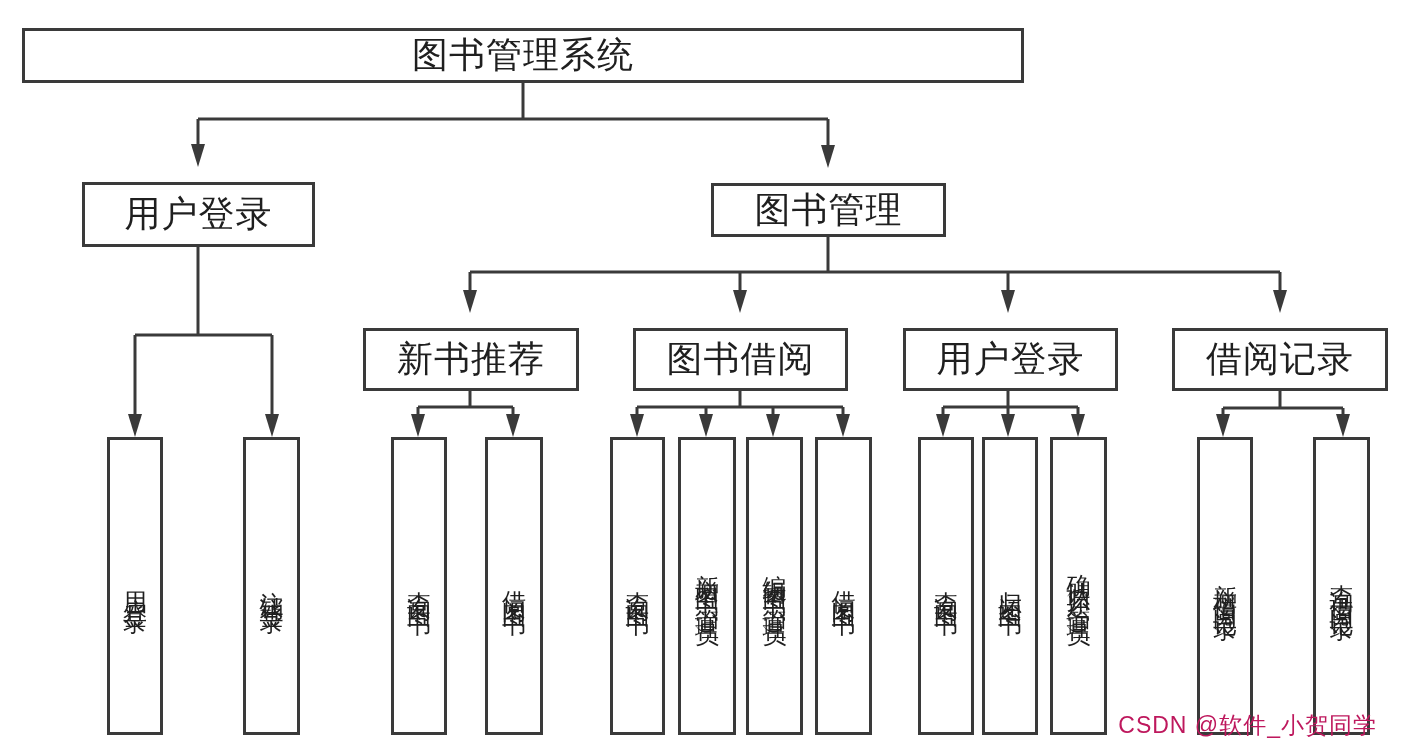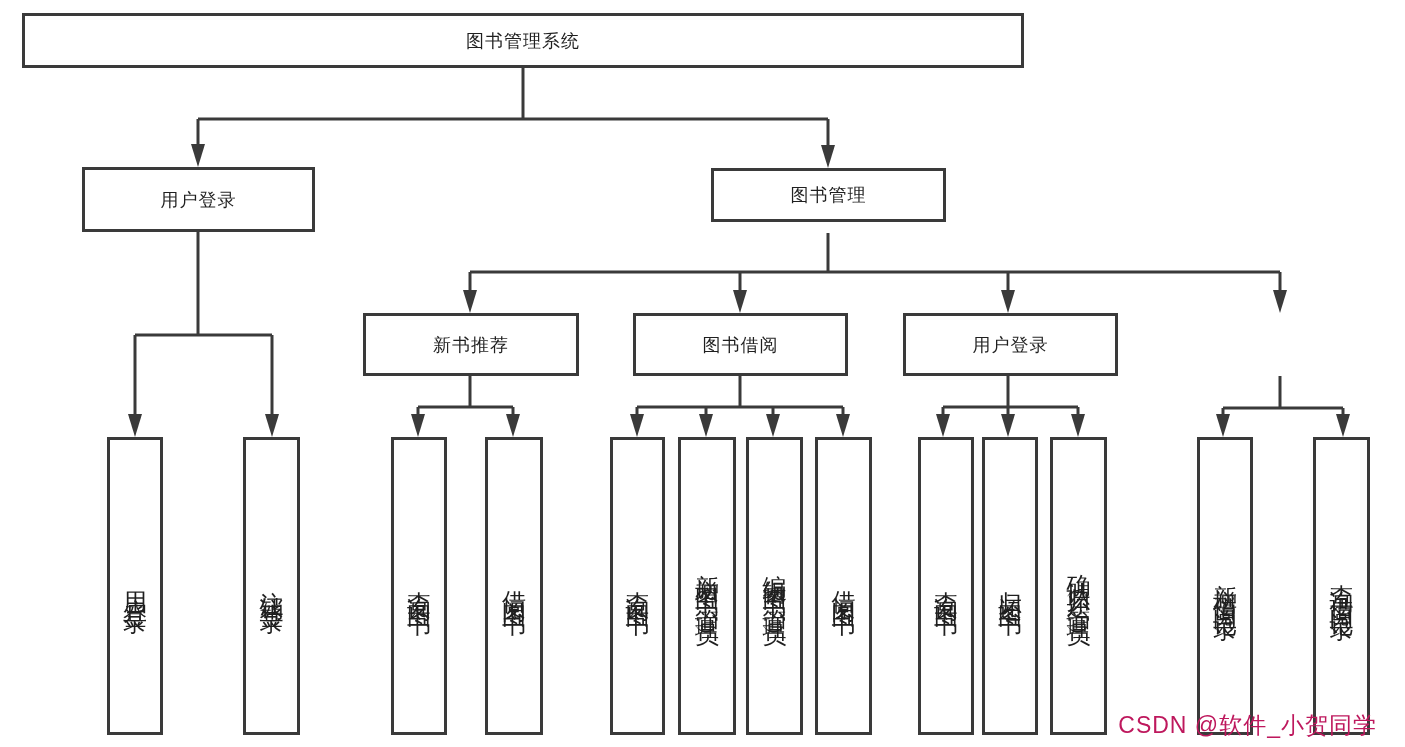--- a/index.html
+++ b/index.html
@@ -26,22 +26,23 @@
     position:absolute;
     box-sizing:border-box;
     border:3px solid var(--line);
     background:#ffffff;
     display:flex;
     align-items:center;
     justify-content:center;
     text-align:center;
   }
   .node.h{
-    font-size:18px;
+    font-size:36px;
     letter-spacing:1px;
+    margin-top:15px;
   }
   .node.leaf{
     font-size:24px;
   }
   .node.leaf .vtxt{
     writing-mode:vertical-rl;
     letter-spacing:7px;
     line-height:1;
     white-space:nowrap;
   }
@@ -156,20 +157,21 @@
   </svg>
 
   <div class="node h n-root">图书管理系统</div>
 
   <div class="node h n-login">用户登录</div>
   <div class="node h n-mgmt">图书管理</div>
 
   <div class="node h n-newbook">新书推荐</div>
   <div class="node h n-borrow">图书借阅</div>
   <div class="node h n-current">用户登录</div>
+  <div class="node h n-records">借阅记录</div>
 
   <div class="node leaf lf0">
     <span class="vtxt">用户登录</span>
   </div>
   <div class="node leaf lf1">
     <span class="vtxt">注销登录</span>
   </div>
   <div class="node leaf lf2">
     <span class="vtxt">查询图书</span>
   </div>

